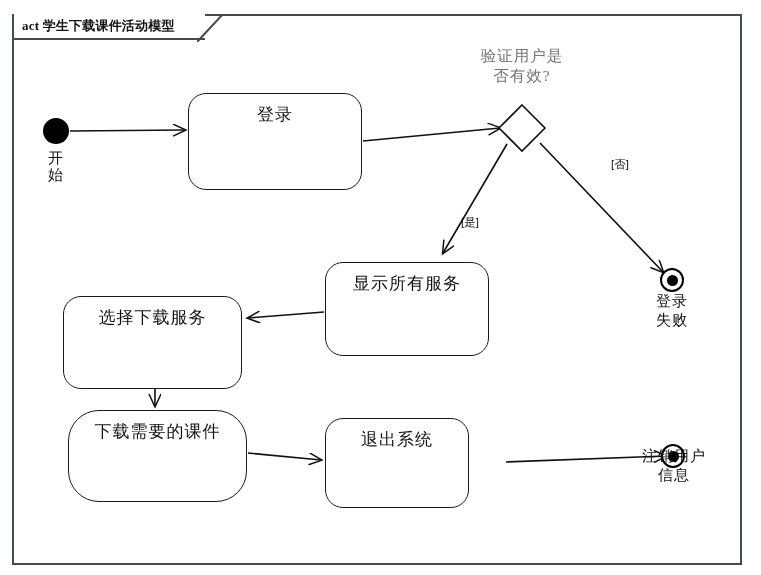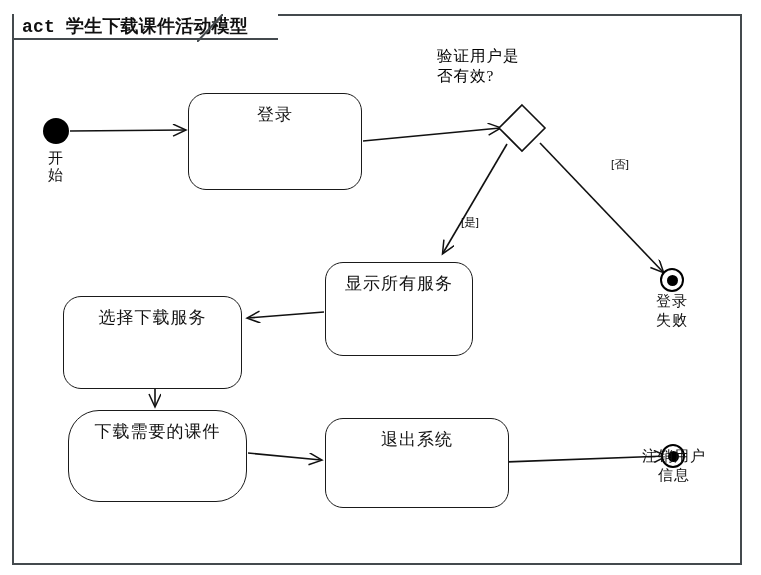--- a/index.html
+++ b/index.html
@@ -14,22 +14,22 @@
     border:2px solid #444a4e;box-sizing:border-box;background:#fff;
   }
   .frame-tab{
     position:absolute;left:12px;top:14px;height:26px;
     background:#fff;box-sizing:border-box;
     border-left:2px solid #444a4e;border-bottom:2px solid #444a4e;
     padding:2px 30px 2px 8px;
     display:flex;align-items:center;
   }
   .frame-tab-label{
-    font-family:Liberation Mono, monospace;
-    font-weight:bold;font-size:18px;color:#111;white-space:nowrap;letter-spacing:.2px;
+    font-family:Liberation Serif, serif;
+    font-weight:bold;font-size:13px;color:#111;white-space:nowrap;letter-spacing:.2px;
   }
   .frame-tab-cut{
     position:absolute;left:197px;top:14px;width:26px;height:28px;
     overflow:hidden;pointer-events:none;
   }
 
   
   .act-box{
     position:absolute;box-sizing:border-box;background:#fff;
     border:1.6px solid #1a1a1a;border-radius:18px;
@@ -57,21 +57,21 @@
     line-height:1.28;white-space:pre;letter-spacing:1px;
   }
   .node-label.vertical{line-height:1.12;}
 
   .guard{
     position:absolute;
     font-family:"Liberation Sans","DejaVu Sans",sans-serif;
     font-size:11.5px;color:#111;white-space:nowrap;
   }
   .decision-label{
-    position:absolute;font-size:15.5px;color:#000000;
+    position:absolute;font-size:15.5px;color:#737373;text-align:center;
     line-height:1.3;white-space:pre;letter-spacing:1px;
   }
 
   svg.edges{position:absolute;left:0;top:0;width:761px;height:575px;
             overflow:visible;pointer-events:none;}
 </style>
 </head>
 <body>
 
 <div id="stage">
@@ -126,33 +126,33 @@
     <path d="M24,2 L47,25 L24,48 L1,25 Z" fill="#fff" stroke="#111" stroke-width="1.6"></path>
   </svg>
 
   <div class="guard" style="left:611px;top:157px;">[否]</div>
   <div class="guard" style="left:461px;top:215px;">[是]</div>
 
   <div class="final-node" style="left:660px;top:268px;"></div>
   <div class="node-label" style="left:627px;top:292px;width:90px;">登录
 失败</div>
 
-  <div class="act-box" style="left:325px;top:262px;width:148px;height:94px;">
+  <div class="act-box" style="left:325px;top:262px;width:164px;height:94px;">
     <span class="act-label">显示所有服务</span>
   </div>
 
   <div class="act-box" style="left:63px;top:270px;width:179px;height:93px;margin-top:26px;">
     <span class="act-label">选择下载服务</span>
   </div>
 
   <div class="act-box" style="left:68px;top:410px;width:179px;height:92px;border-radius:31px;">
     <span class="act-label">下载需要的课件</span>
   </div>
 
-  <div class="act-box" style="left:325px;top:418px;width:184px;height:90px;">
+  <div class="act-box" style="left:325px;top:418px;width:144px;height:90px;">
     <span class="act-label">退出系统</span>
   </div>
 
   <div class="final-node" style="left:661px;top:444px;"></div>
   <div class="node-label" style="left:619px;top:447px;width:110px;">注销用户
 信息</div>
 
 </div>
 
 </body></html>

